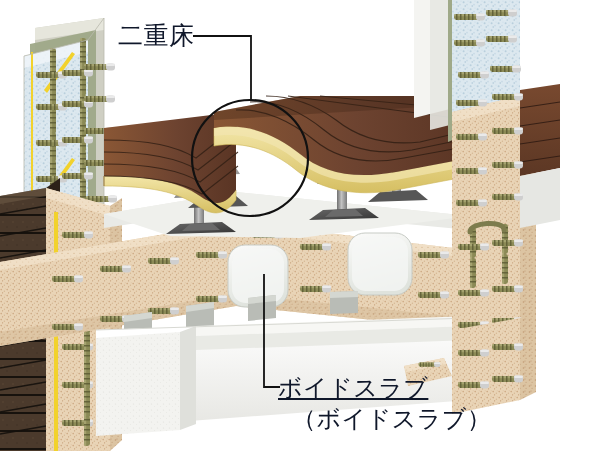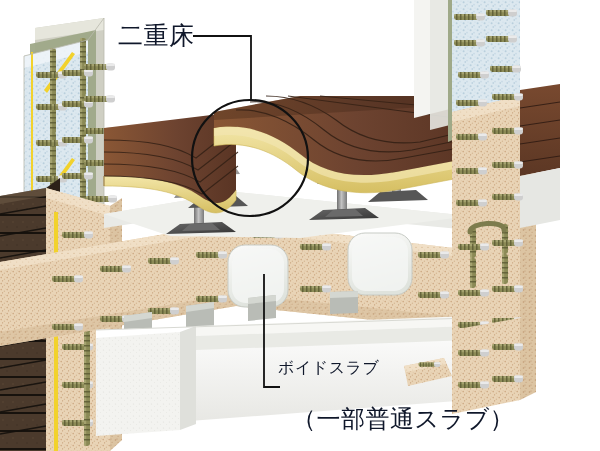--- a/index.html
+++ b/index.html
@@ -3,21 +3,21 @@
 <meta charset="utf-8">
 <title>建築構造カットモデル図</title>
 <style>
   html,body{margin:0;padding:0;background:#ffffff;}
   body{width:600px;height:451px;position:relative;overflow:hidden;
        font-family:"Liberation Sans","DejaVu Sans",sans-serif;}
   #stage{position:absolute;inset:0;width:600px;height:451px;background:#ffffff;}
   svg.layer{position:absolute;left:0;top:0;width:600px;height:451px;}
   .lbl{position:absolute;color:#0f172a;white-space:nowrap;letter-spacing:0.5px;}
   #label-double-floor{left:118px;top:20px;font-size:25px;line-height:30px;}
-  #label-void-slab{left:278px;top:353px;font-size:16px;line-height:30px;}
+  #label-void-slab{left:278px;top:373px;font-size:24px;line-height:30px;text-decoration:underline;}
   #label-void-slab-sub{left:292px;top:404px;font-size:24px;line-height:30px;}
 </style>
 </head>
 <body>
 
 <div id="stage">
 
   <svg class="layer" viewBox="0 0 600 451">
     <defs>
 
@@ -429,15 +429,15 @@
       <path d="M193,36 L251,36 L251,100" fill="none" stroke="#111111" stroke-width="1.8"></path>
 
       <path d="M264,274 L264,387 L280,387" fill="none" stroke="#111111" stroke-width="1.8"></path>
     </g>
   </svg>
 
   <div class="lbl" id="label-double-floor">二重床</div>
 
   <div class="lbl" id="label-void-slab">ボイドスラブ</div>
 
-  <div class="lbl" id="label-void-slab-sub">（一部普通スラブ）</div>
+  <div class="lbl" id="label-void-slab-sub">（ボイドスラブ）</div>
 
 </div>
 
 </body></html>

